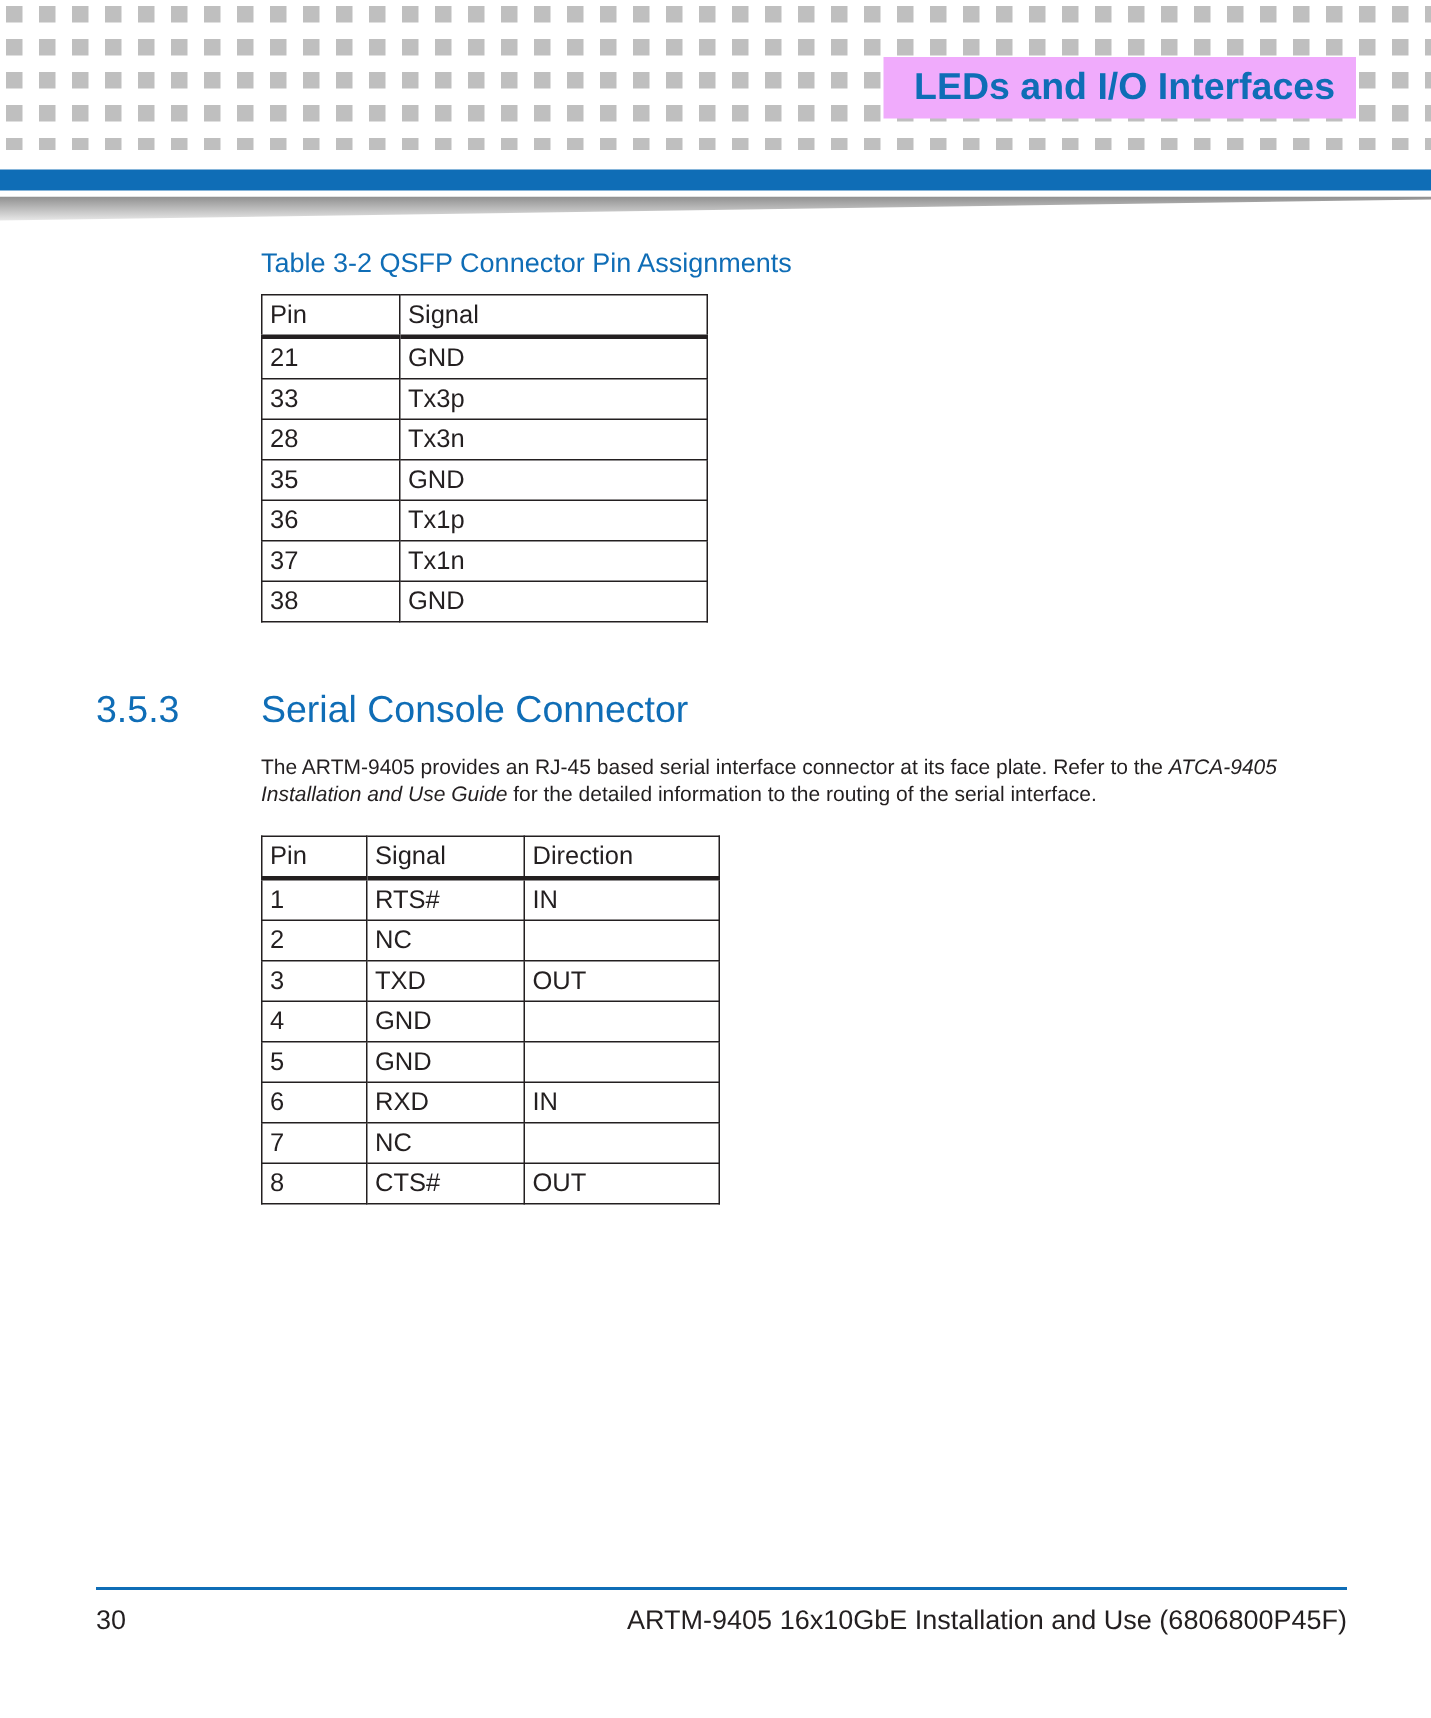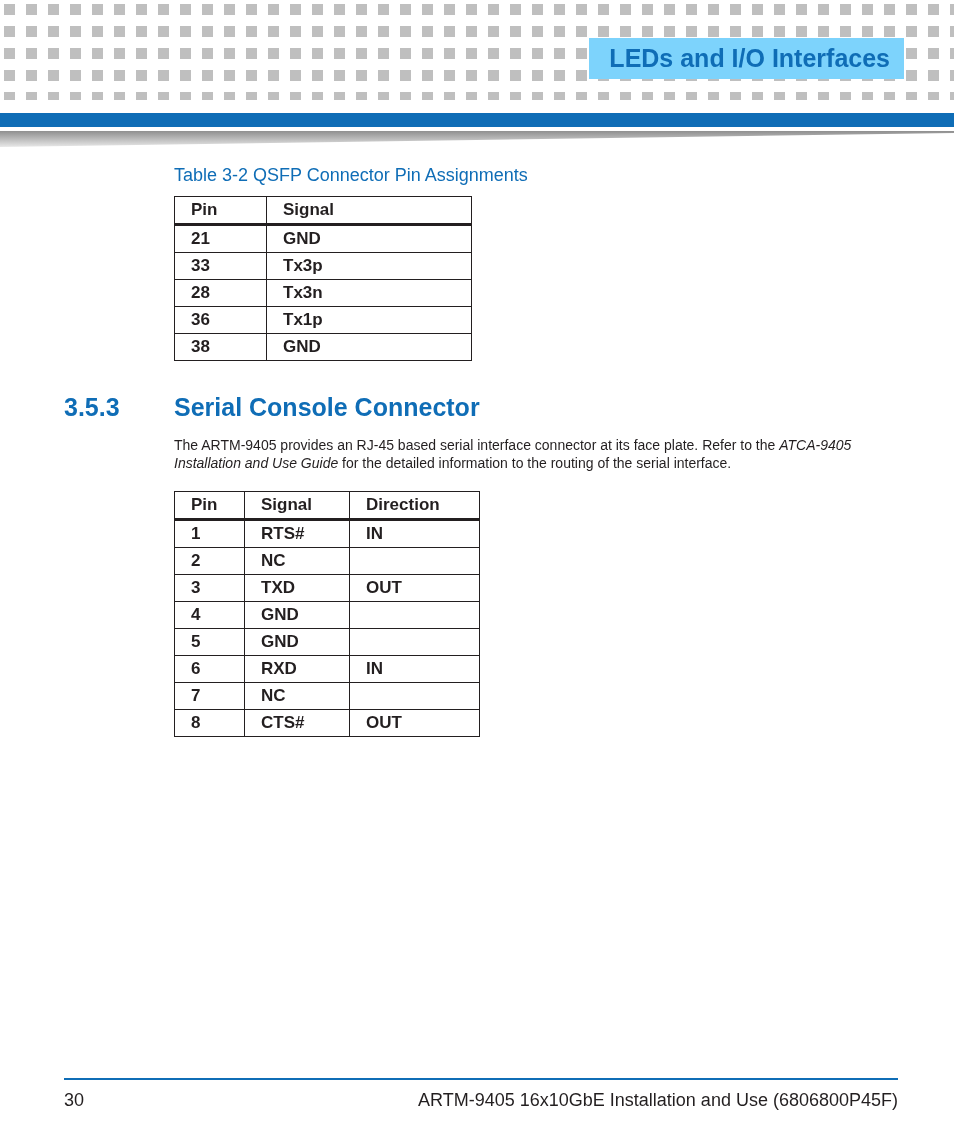--- a/index.html
+++ b/index.html
@@ -16,21 +16,21 @@
     position: absolute;
     top: 0; left: 0; right: 0;
     height: 100px;
     overflow: hidden;
   }
   .dot-pattern svg { display: block; }
   .chapter-title {
     position: absolute;
     top: 38px;
     right: 50px;
-    background: #7dd3fc;
+    background: #f0abfc;
     padding: 6px 14px 6px 20px;
     color: #0f6db6;
     font-size: 25px;
     font-weight: 700;
   }
   .blue-bar {
     position: absolute;
     top: 113px; left: 0; right: 0;
     height: 14px;
     background: #0f6db6;
@@ -51,49 +51,49 @@
     font-size: 18px;
     margin: 0 0 10px 110px;
   }
   table {
     border-collapse: collapse;
     margin-left: 110px;
     font-size: 17px;
   }
   th, td {
     border: 1px solid #231f20;
-    padding: 3px 16px;
+    padding: 3px 5px;
     text-align: left;
-    font-weight: bold;
+    font-weight: normal;
   }
   thead tr { border-bottom: 3px solid #231f20; }
   thead th { border-bottom: 3px solid #231f20; }
   .t1 col.c1 { width: 92px; }
   .t1 col.c2 { width: 205px; }
   .t2 col.c1 { width: 70px; }
   .t2 col.c2 { width: 105px; }
   .t2 col.c3 { width: 130px; }
   .section-heading {
     color: #0f6db6;
-    font-weight: 700;
+    font-weight: 400;
     font-size: 25px;
-    margin-top: 32px;
+    margin-top: 44px;
     margin-bottom: 14px;
   }
   .section-heading .num { display: inline-block; width: 110px; }
   .body-text {
     margin-left: 110px;
     font-size: 14px;
     line-height: 1.32;
     margin-bottom: 18px;
   }
   .body-text .ital { font-style: italic; }
   .footer {
     position: absolute;
-    bottom: 34px;
+    bottom: 54px;
     left: 64px;
     right: 56px;
     border-top: 2px solid #0f6db6;
     padding-top: 10px;
     font-size: 18px;
     display: flex;
     justify-content: space-between;
     margin-top: 48px;
   }
 </style>
@@ -147,22 +147,30 @@
         </tr>
         <tr>
           <td>33</td>
           <td>Tx3p</td>
         </tr>
         <tr>
           <td>28</td>
           <td>Tx3n</td>
         </tr>
         <tr>
+          <td>35</td>
+          <td>GND</td>
+        </tr>
+        <tr>
           <td>36</td>
           <td>Tx1p</td>
+        </tr>
+        <tr>
+          <td>37</td>
+          <td>Tx1n</td>
         </tr>
         <tr>
           <td>38</td>
           <td>GND</td>
         </tr>
       </tbody>
   </table>
 
   <div class="section-heading">
     <span class="num">3.5.3</span><span>Serial Console Connector</span>

